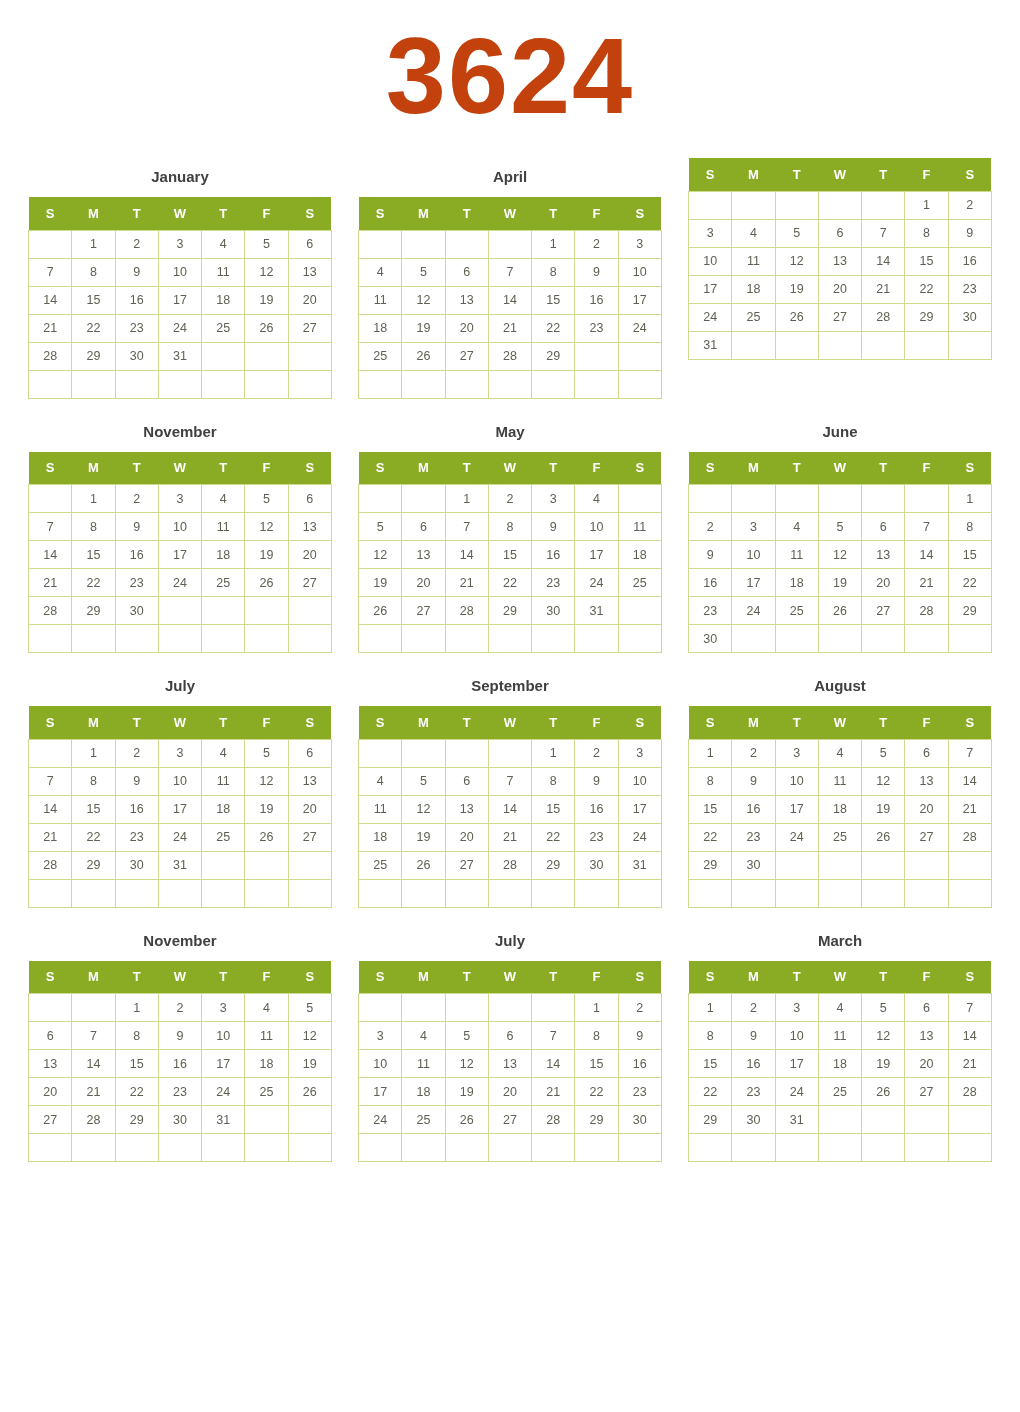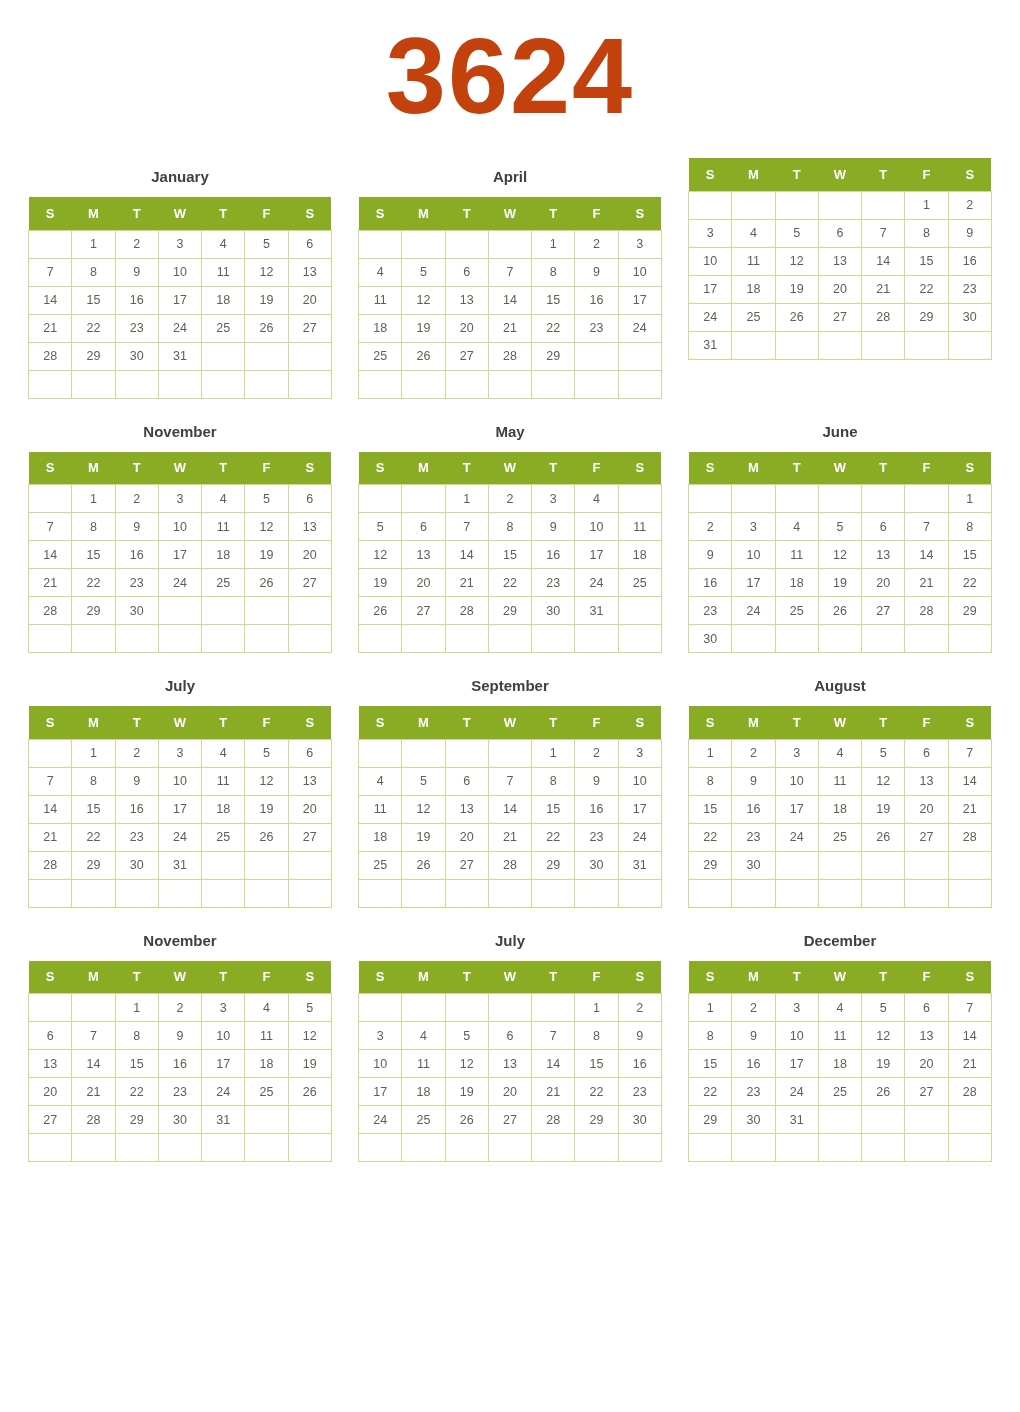--- a/index.html
+++ b/index.html
@@ -866,21 +866,21 @@
               <td class="empty"></td>
               <td class="empty"></td>
               <td class="empty"></td>
               <td class="empty"></td>
               <td class="empty"></td>
             </tr>
           </tbody>
         </table>
       </div>
       <div class="month">
-        <div class="month-name">December</div>
+        <div class="month-name">March</div>
         <table class="cal">
           <thead>
             <tr>
               <th>S</th>
               <th>M</th>
               <th>T</th>
               <th>W</th>
               <th>T</th>
               <th>F</th>
               <th>S</th>

